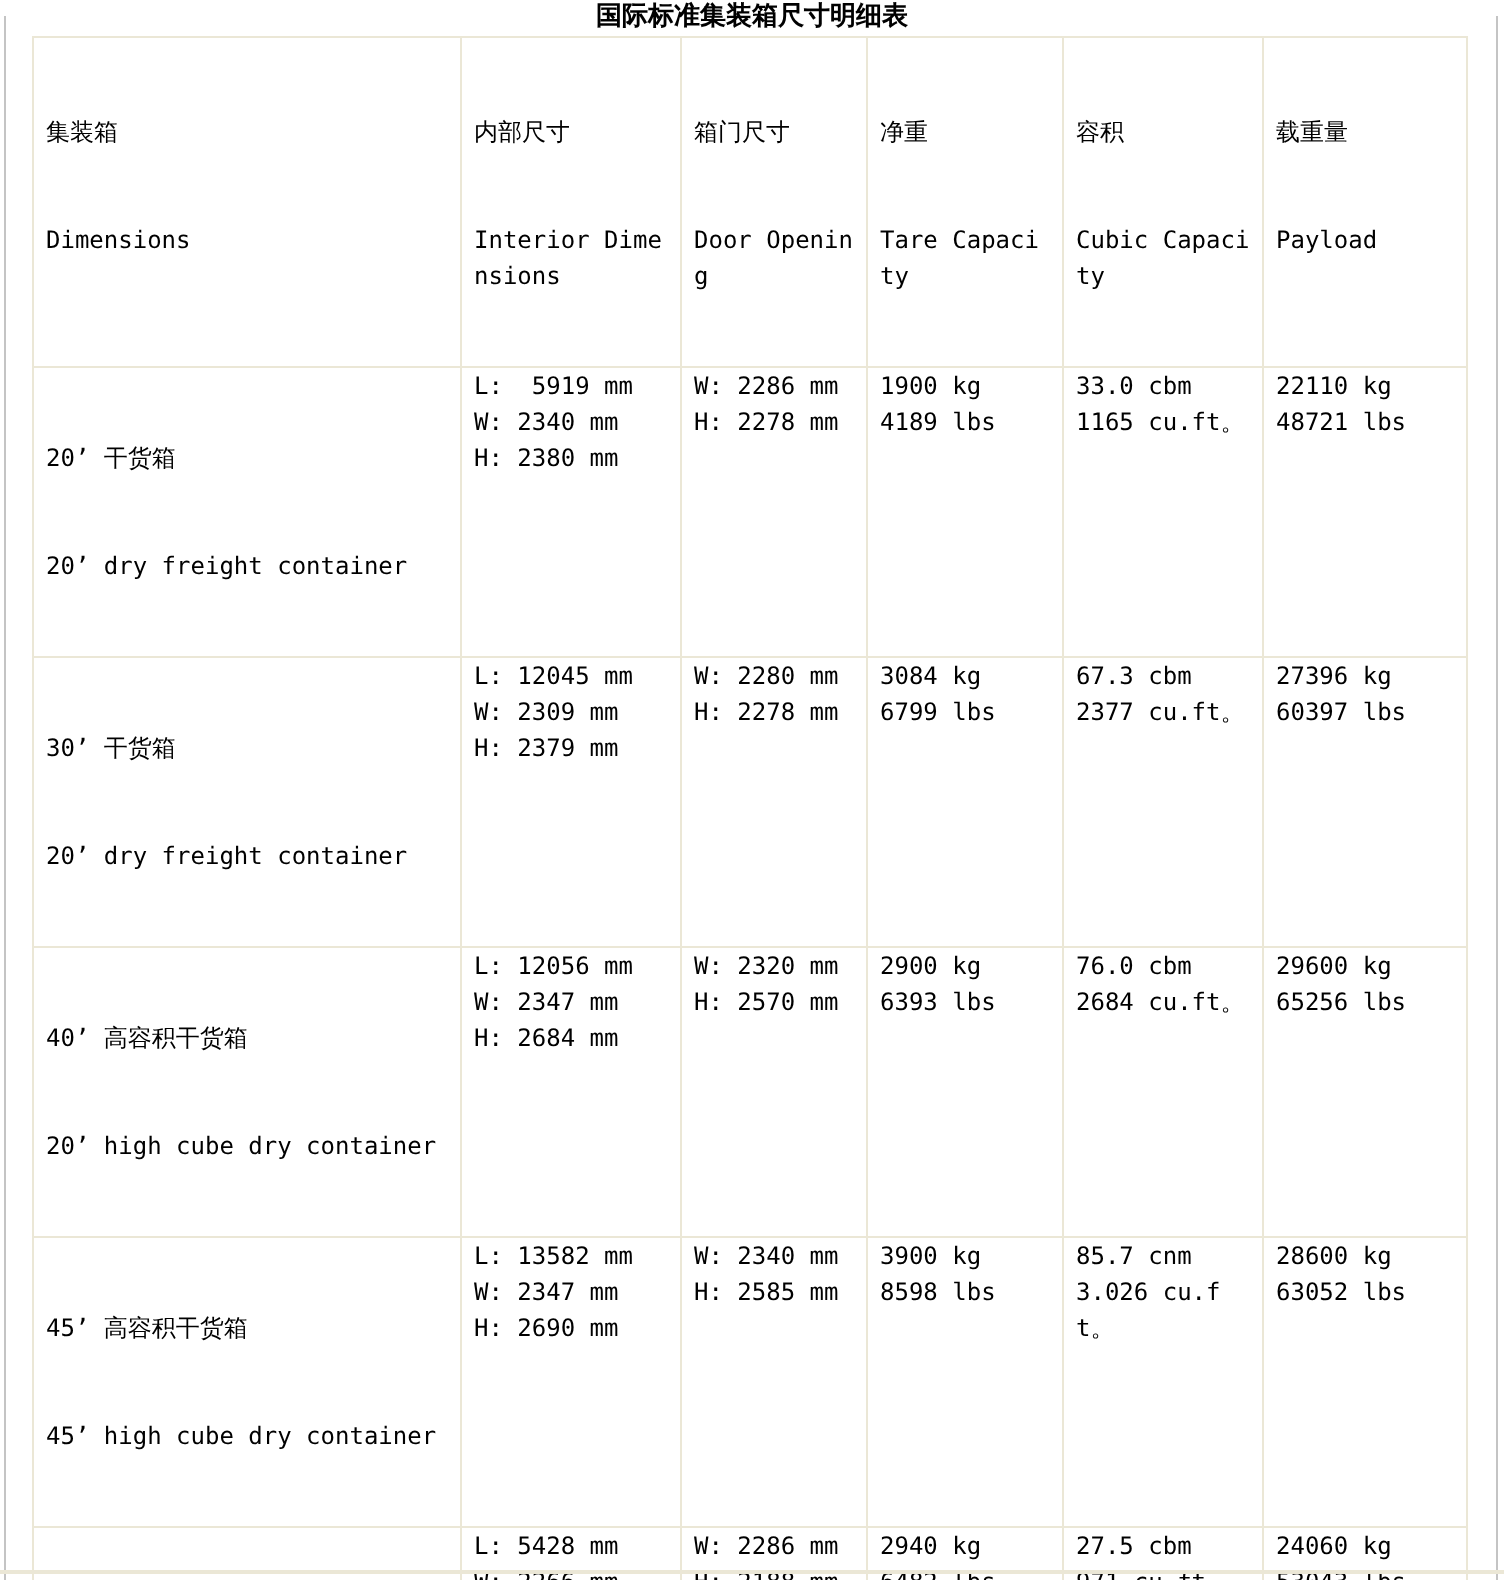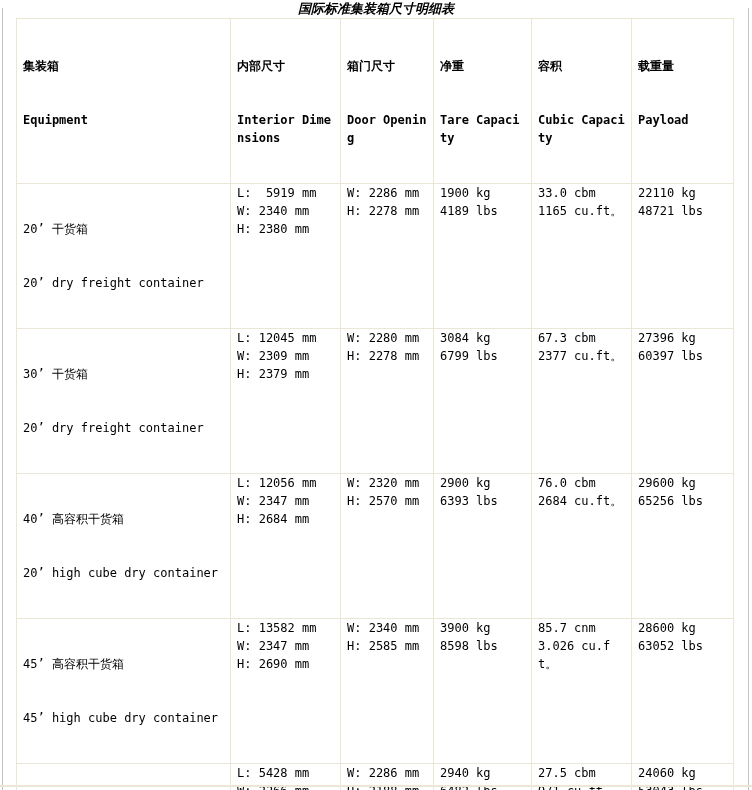--- a/index.html
+++ b/index.html
@@ -13,36 +13,36 @@
 
   
   .edge { position:absolute; top:8px; bottom:0; width:1px; background:#c4c4c4; }
   .edge-left  { left:2px; }
   .edge-right { left:748px; }
   
   .bottom-rule { position:absolute; left:0; top:785px; width:752px; height:2px; background:#ebe7d6; }
 
   .title {
     height:18px; line-height:17px;
-    text-align:center; font-weight:bold; font-size:13px;font-style:italic;
+    text-align:center; font-weight:bold; font-size:13px;
   }
 
   table.spec {
     border-collapse:collapse; table-layout:fixed;
     margin-left:16px; width:717px;
   }
   table.spec th, table.spec td {
     border:1px solid #ebe7d6;
     vertical-align:top; text-align:left;
     font-weight:normal; font-size:12px; line-height:18px;
     padding:0 6px;
     white-space:pre-wrap; word-break:break-all;
     overflow:hidden;
   }
-  table.spec thead th { height:54px; padding-top:2px;font-weight:bold; }
+  table.spec thead th { height:54px; padding-top:2px; }
   table.spec tbody td { height:54px;margin-top:24px; }
   .cn, .en { display:block; }
 </style>
 </head>
 <body>
 
 <div class="page">
   <div class="edge edge-left"></div>
   <div class="edge edge-right"></div>
 
@@ -54,21 +54,21 @@
         <col style="width:110px">
         <col style="width:93px">
       <col style="width:98px">
         <col style="width:100px">
         <col style="width:102px">
     </colgroup>
     <thead>
       <tr>
         <th>
           <span class="cn">集装箱</span>
-          <span class="en">Equipment</span>
+          <span class="en">Dimensions</span>
         </th>
         <th>
           <span class="cn">内部尺寸</span>
           <span class="en">Interior Dimensions</span>
         </th>
         <th>
           <span class="cn">箱门尺寸</span>
           <span class="en">Door Opening</span>
         </th>
         <th>

